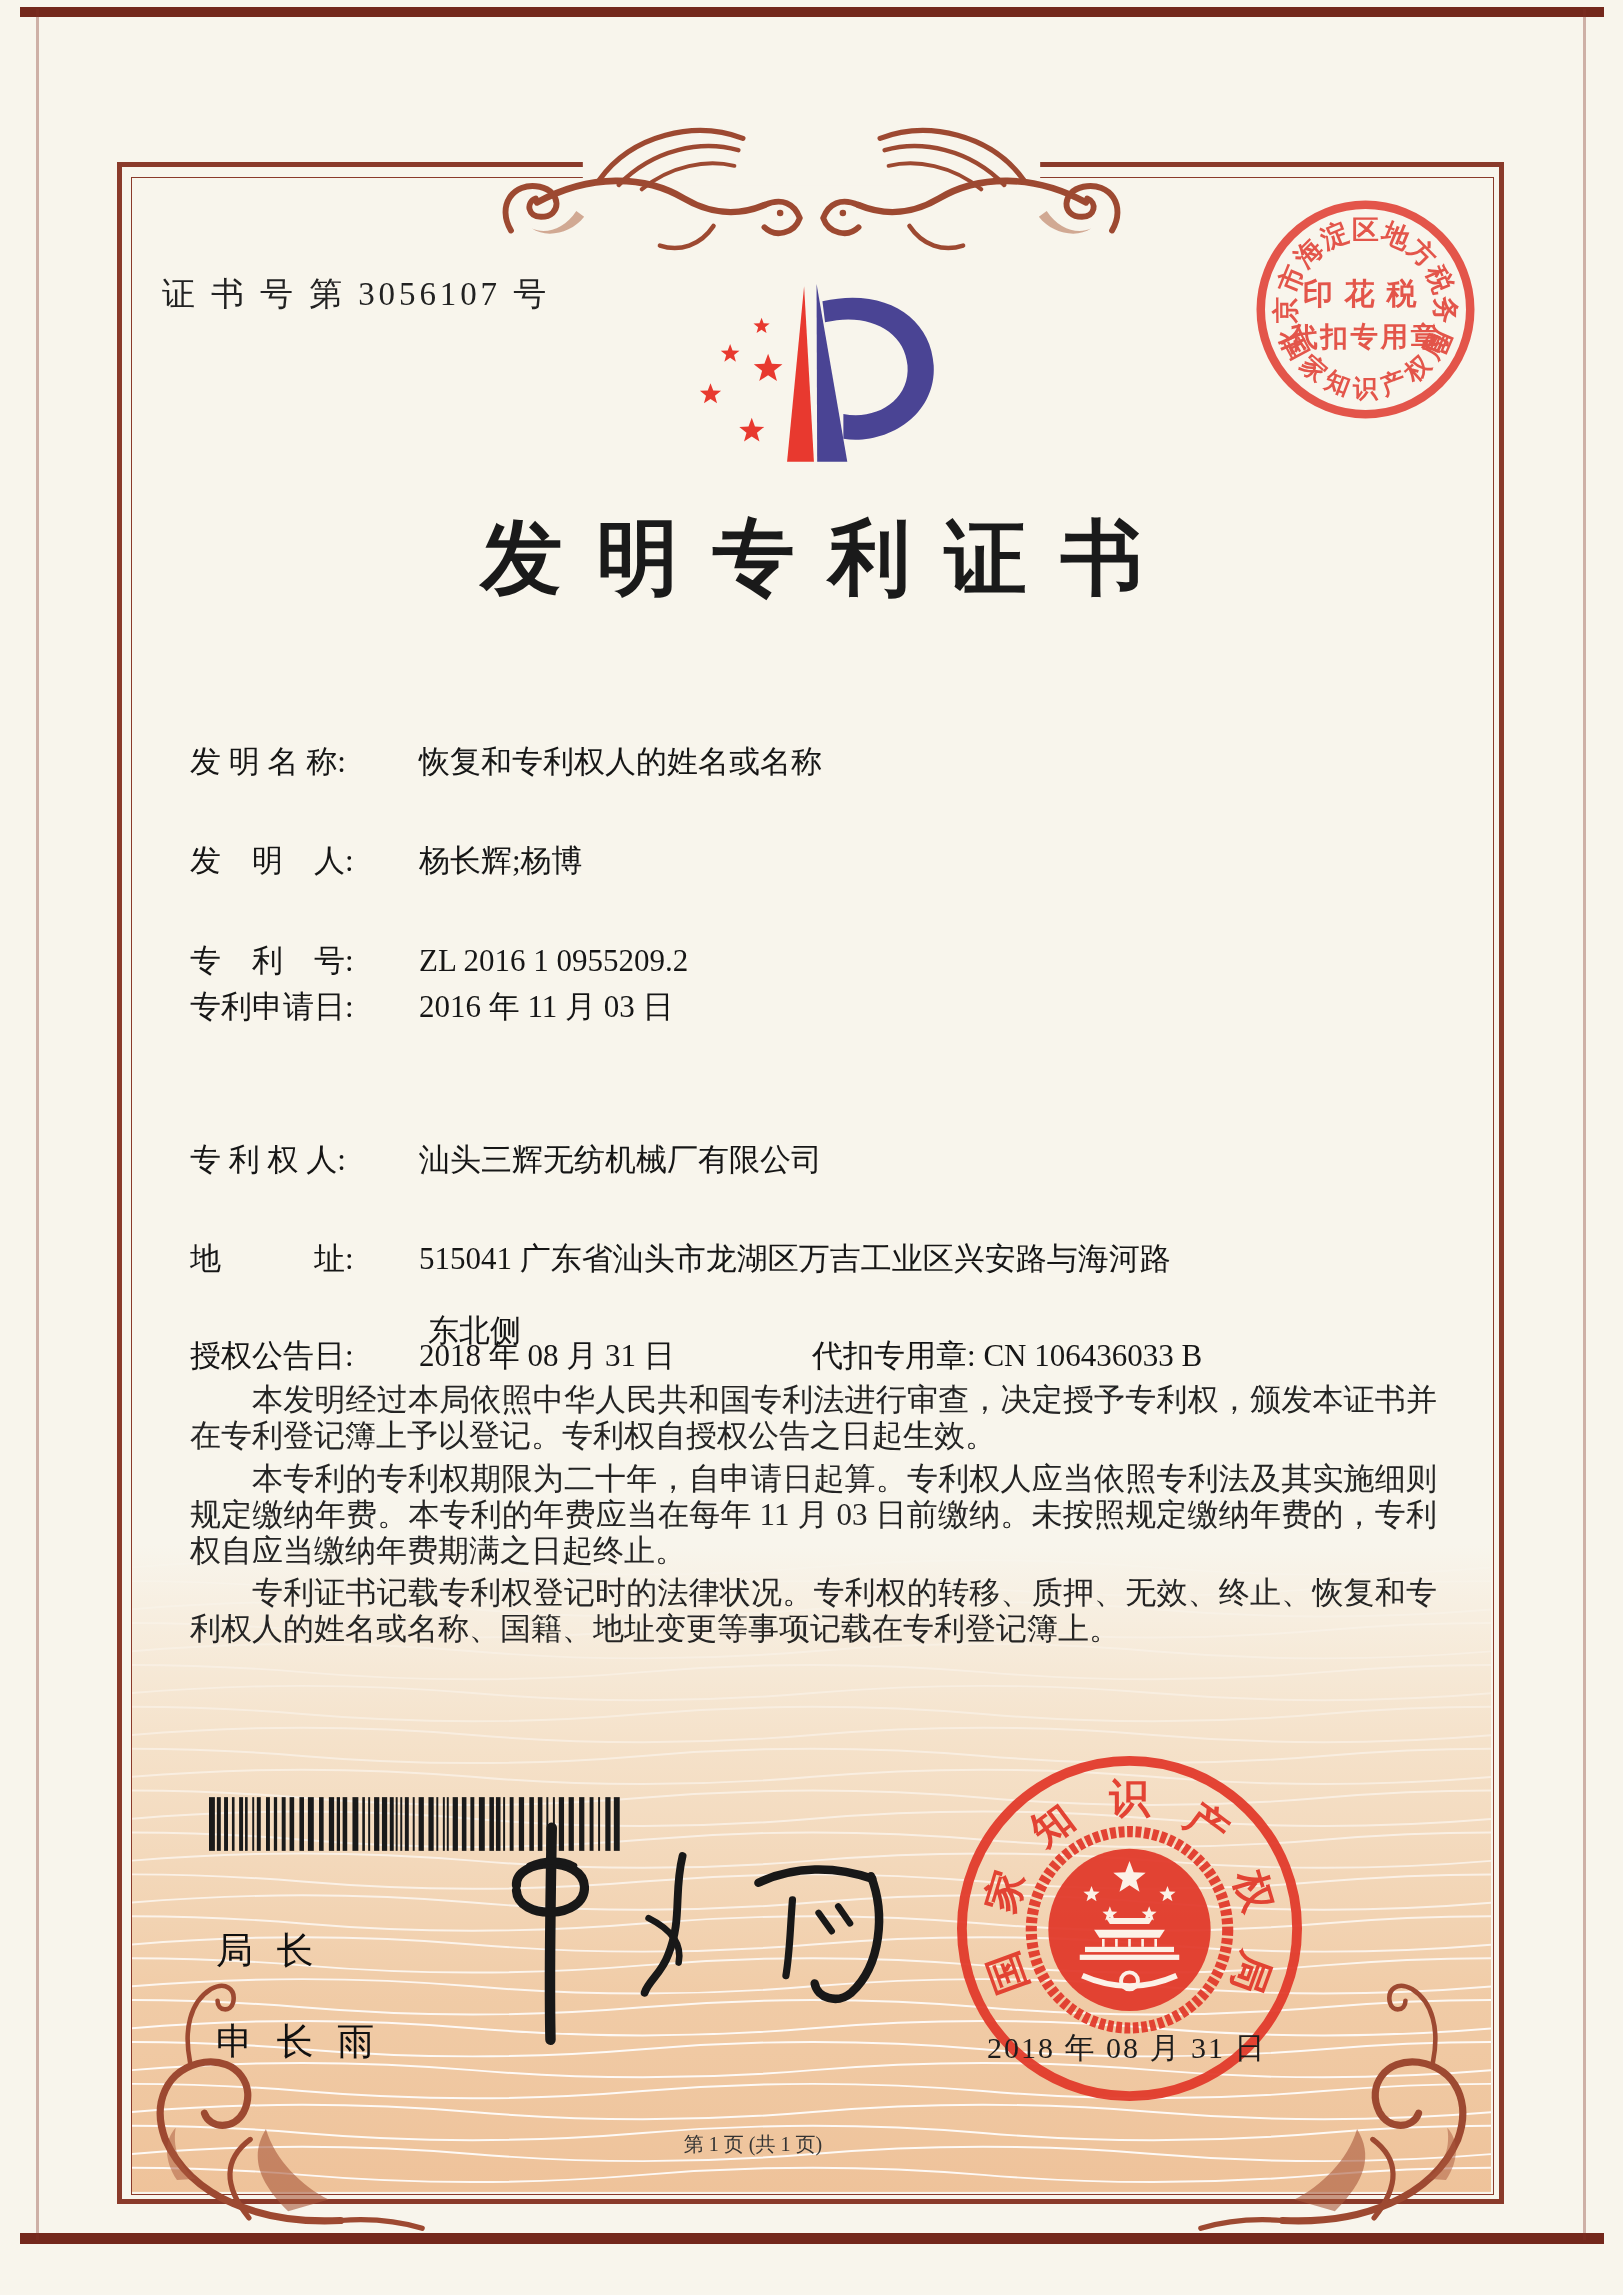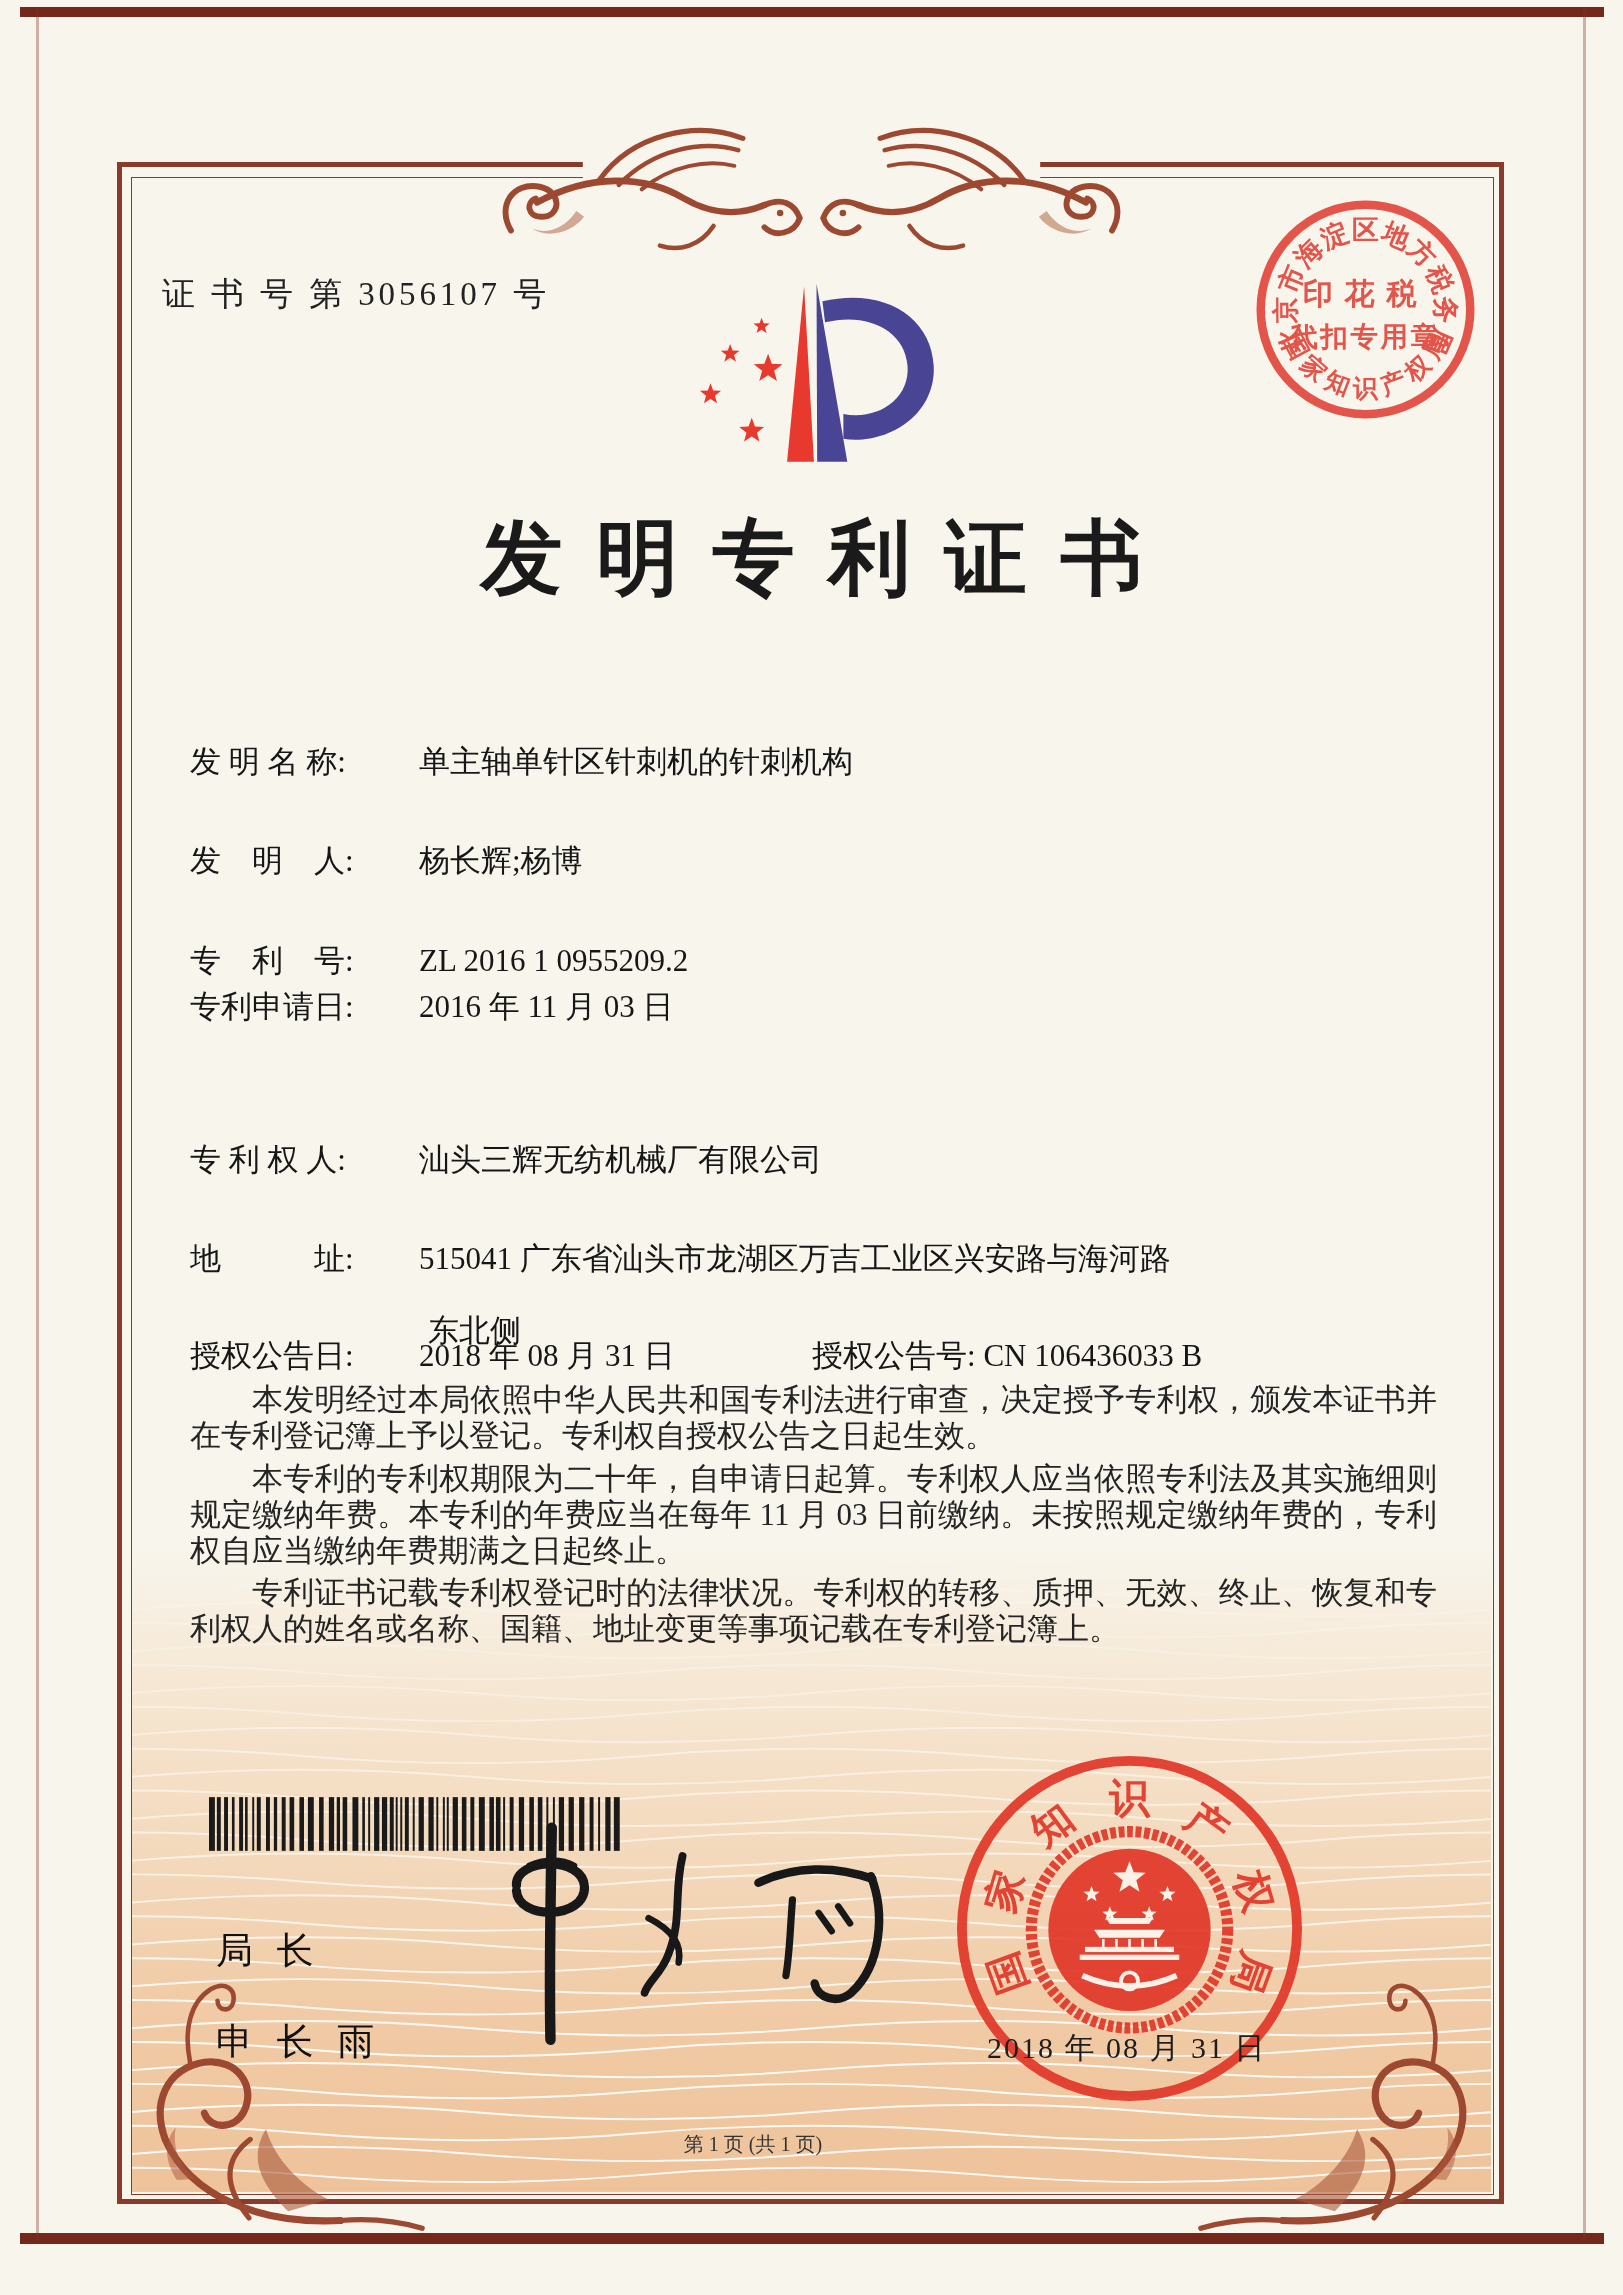--- a/index.html
+++ b/index.html
@@ -163,21 +163,21 @@
       <text x="315.25263487988093" y="326.10560395777986" transform="rotate(-41.3 315.3 326.1)" text-anchor="middle" dominant-baseline="central" font-size="38">权</text>
       <text x="341.95371114307125" y="292.3365875343069" transform="rotate(-62.0 342.0 292.3)" text-anchor="middle" dominant-baseline="central" font-size="38">局</text>
     </g>
   <text x="236" y="228" text-anchor="middle" fill="#e2483d" class="stamp-center-1">印花税</text>
   <text x="236" y="292" text-anchor="middle" fill="#e2483d" class="stamp-center-2">代扣专用章</text>
 </svg>
 
 <div class="title">发明专利证书</div>
 
 <div class="frow" style="top:741px">
-  <span class="flabel">发 明 名 称:</span><span>单主轴单针区针刺机的针刺机构</span>
+  <span class="flabel">发 明 名 称:</span><span>恢复和专利权人的姓名或名称</span>
 </div>
 <div class="frow" style="top:840px">
   <span class="flabel">发　明　人:</span><span>杨长辉;杨博</span>
 </div>
 <div class="frow" style="top:940px">
   <span class="flabel">专　利　号:</span><span>ZL 2016 1 0955209.2</span>
 </div>
 <div class="frow" style="top:986px">
   <span class="flabel">专利申请日:</span><span>2016 年 11 月 03 日</span>
 </div>
@@ -185,21 +185,21 @@
   <span class="flabel">专 利 权 人:</span><span>汕头三辉无纺机械厂有限公司</span>
 </div>
 <div class="frow" style="top:1238px">
   <span class="flabel">地　　　址:</span><span>515041 广东省汕头市龙湖区万吉工业区兴安路与海河路</span>
 </div>
 <div class="fval2">东北侧</div>
 <div class="frow" style="top:1335px">
   <span class="flabel">授权公告日:</span><span>2018 年 08 月 31 日</span>
 </div>
 <div class="fcol2">
-  <span>授权公告号:</span> <span>CN 106436033 B</span>
+  <span>代扣专用章:</span> <span>CN 106436033 B</span>
 </div>
 
 <div class="paras">
   <p>本发明经过本局依照中华人民共和国专利法进行审查，决定授予专利权，颁发本证书并在专利登记簿上予以登记。专利权自授权公告之日起生效。</p>
   <p>本专利的专利权期限为二十年，自申请日起算。专利权人应当依照专利法及其实施细则规定缴纳年费。本专利的年费应当在每年 11 月 03 日前缴纳。未按照规定缴纳年费的，专利权自应当缴纳年费期满之日起终止。</p>
   <p>专利证书记载专利权登记时的法律状况。专利权的转移、质押、无效、终止、恢复和专利权人的姓名或名称、国籍、地址变更等事项记载在专利登记簿上。</p>
 </div>
 
 <svg id="barcode" class="abs" style="left:209px;top:1797px;z-index:3" width="414" height="54" viewBox="0 0 632 82">
     <rect x="0" y="0" width="9" height="82" fill="#1a1a1a"></rect>

